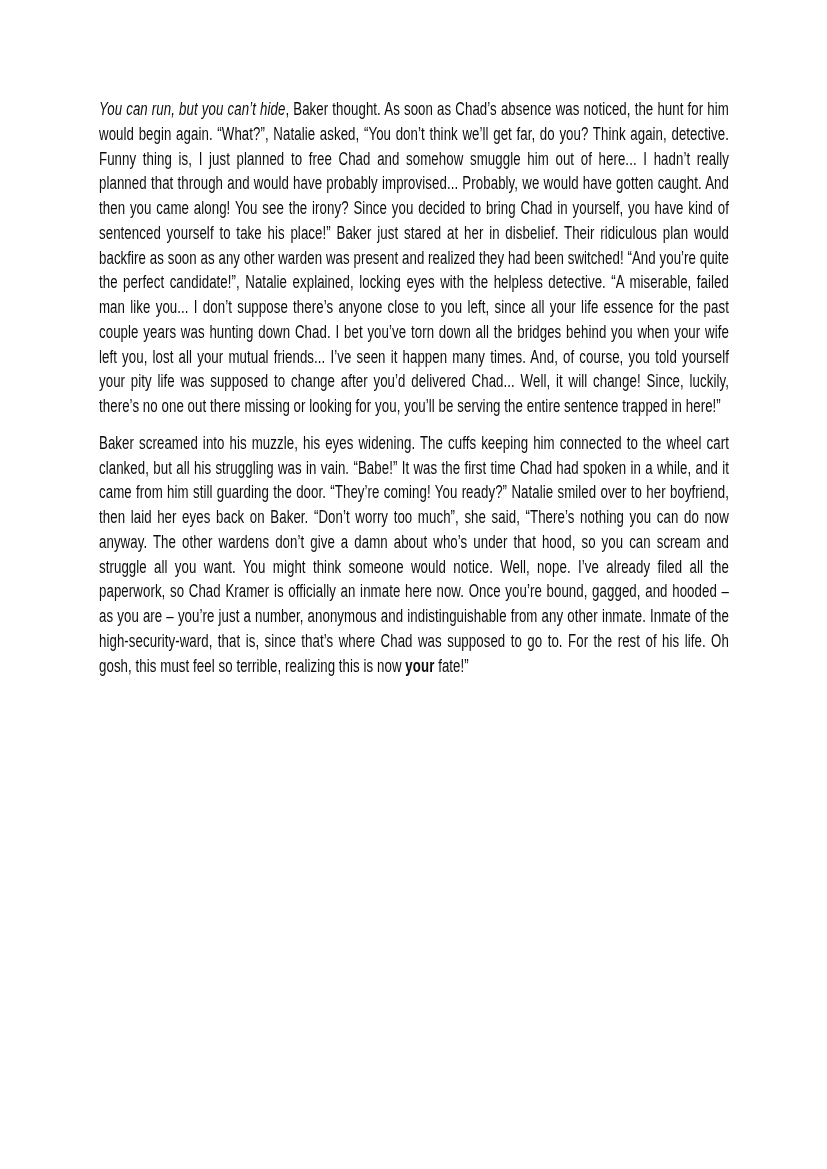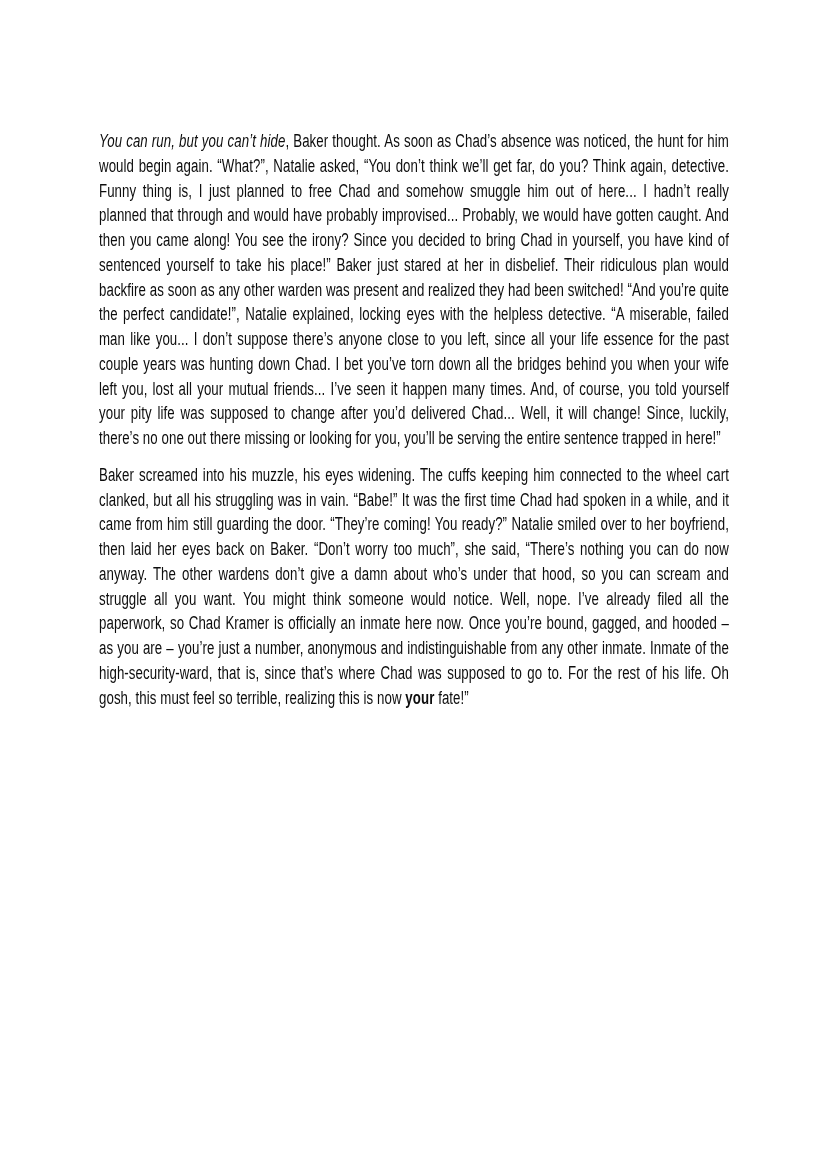--- a/index.html
+++ b/index.html
@@ -17,21 +17,20 @@
     position: relative;
     width: 827px;
     height: 1169px;
     background: #ffffff;
   }
   .content {
     position: absolute;
     left: 99px;
     top: 97px;
     width: 630px;
-    margin-top: 32px;
   }
   
   .condense {
     width: 855px;
     transform: scaleX(0.7368);
     transform-origin: top left;
   }
   .para {
     margin: 0;
     padding: 0;

